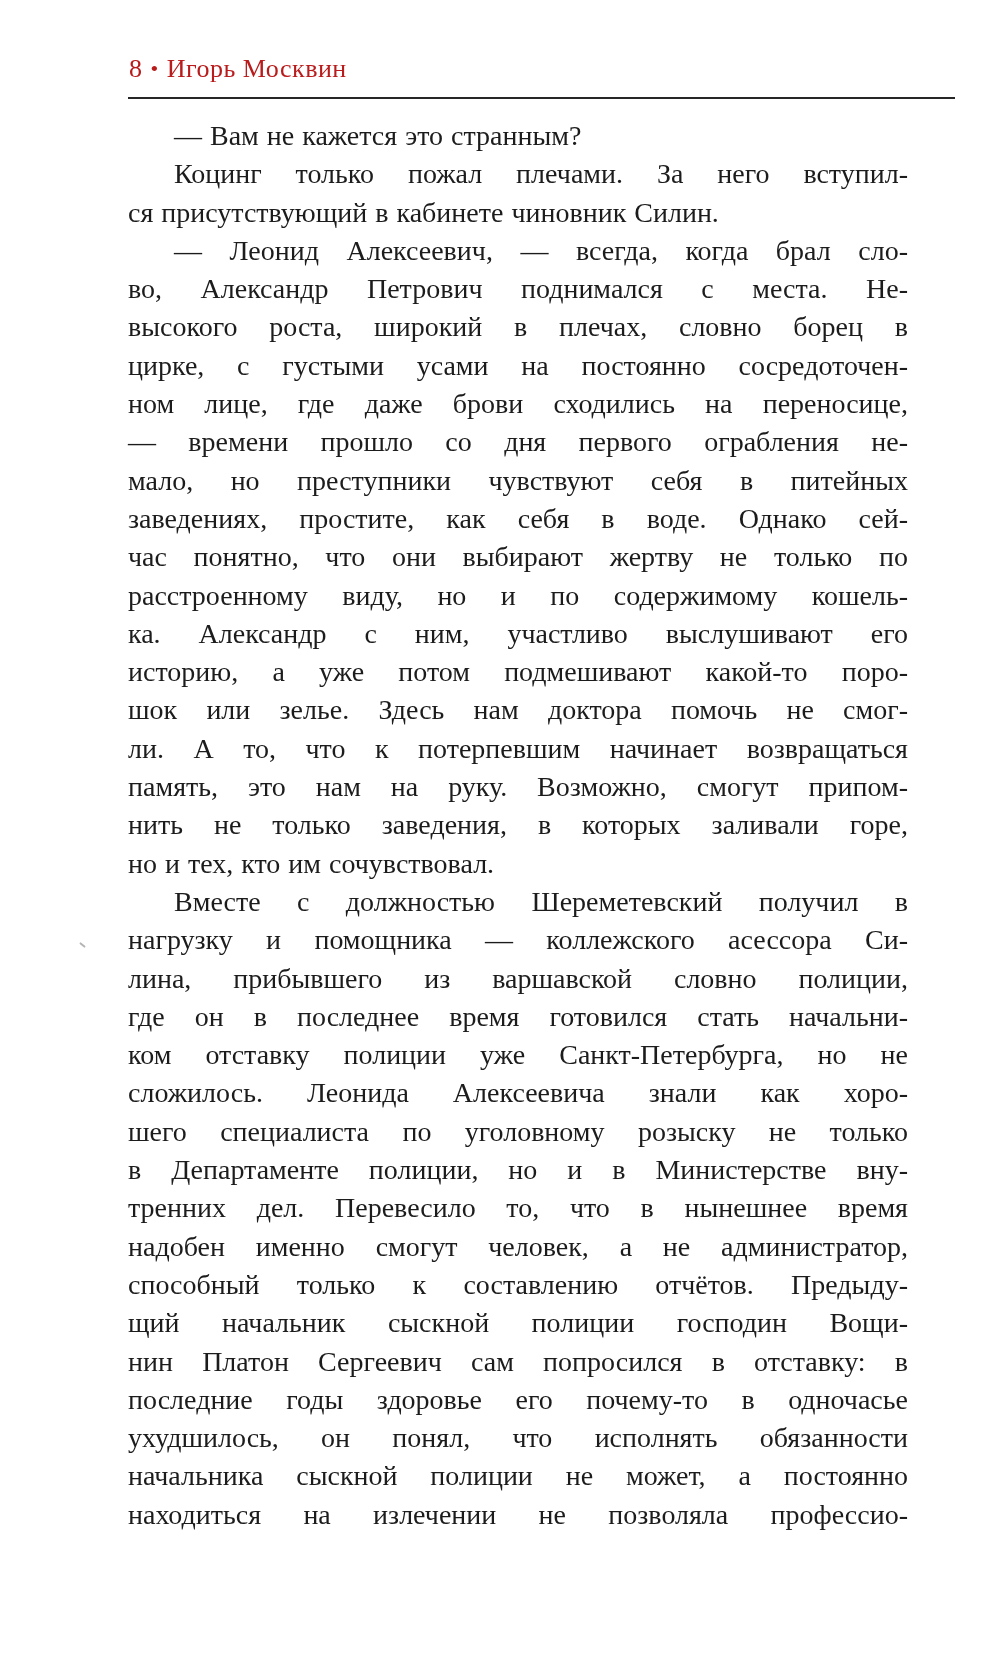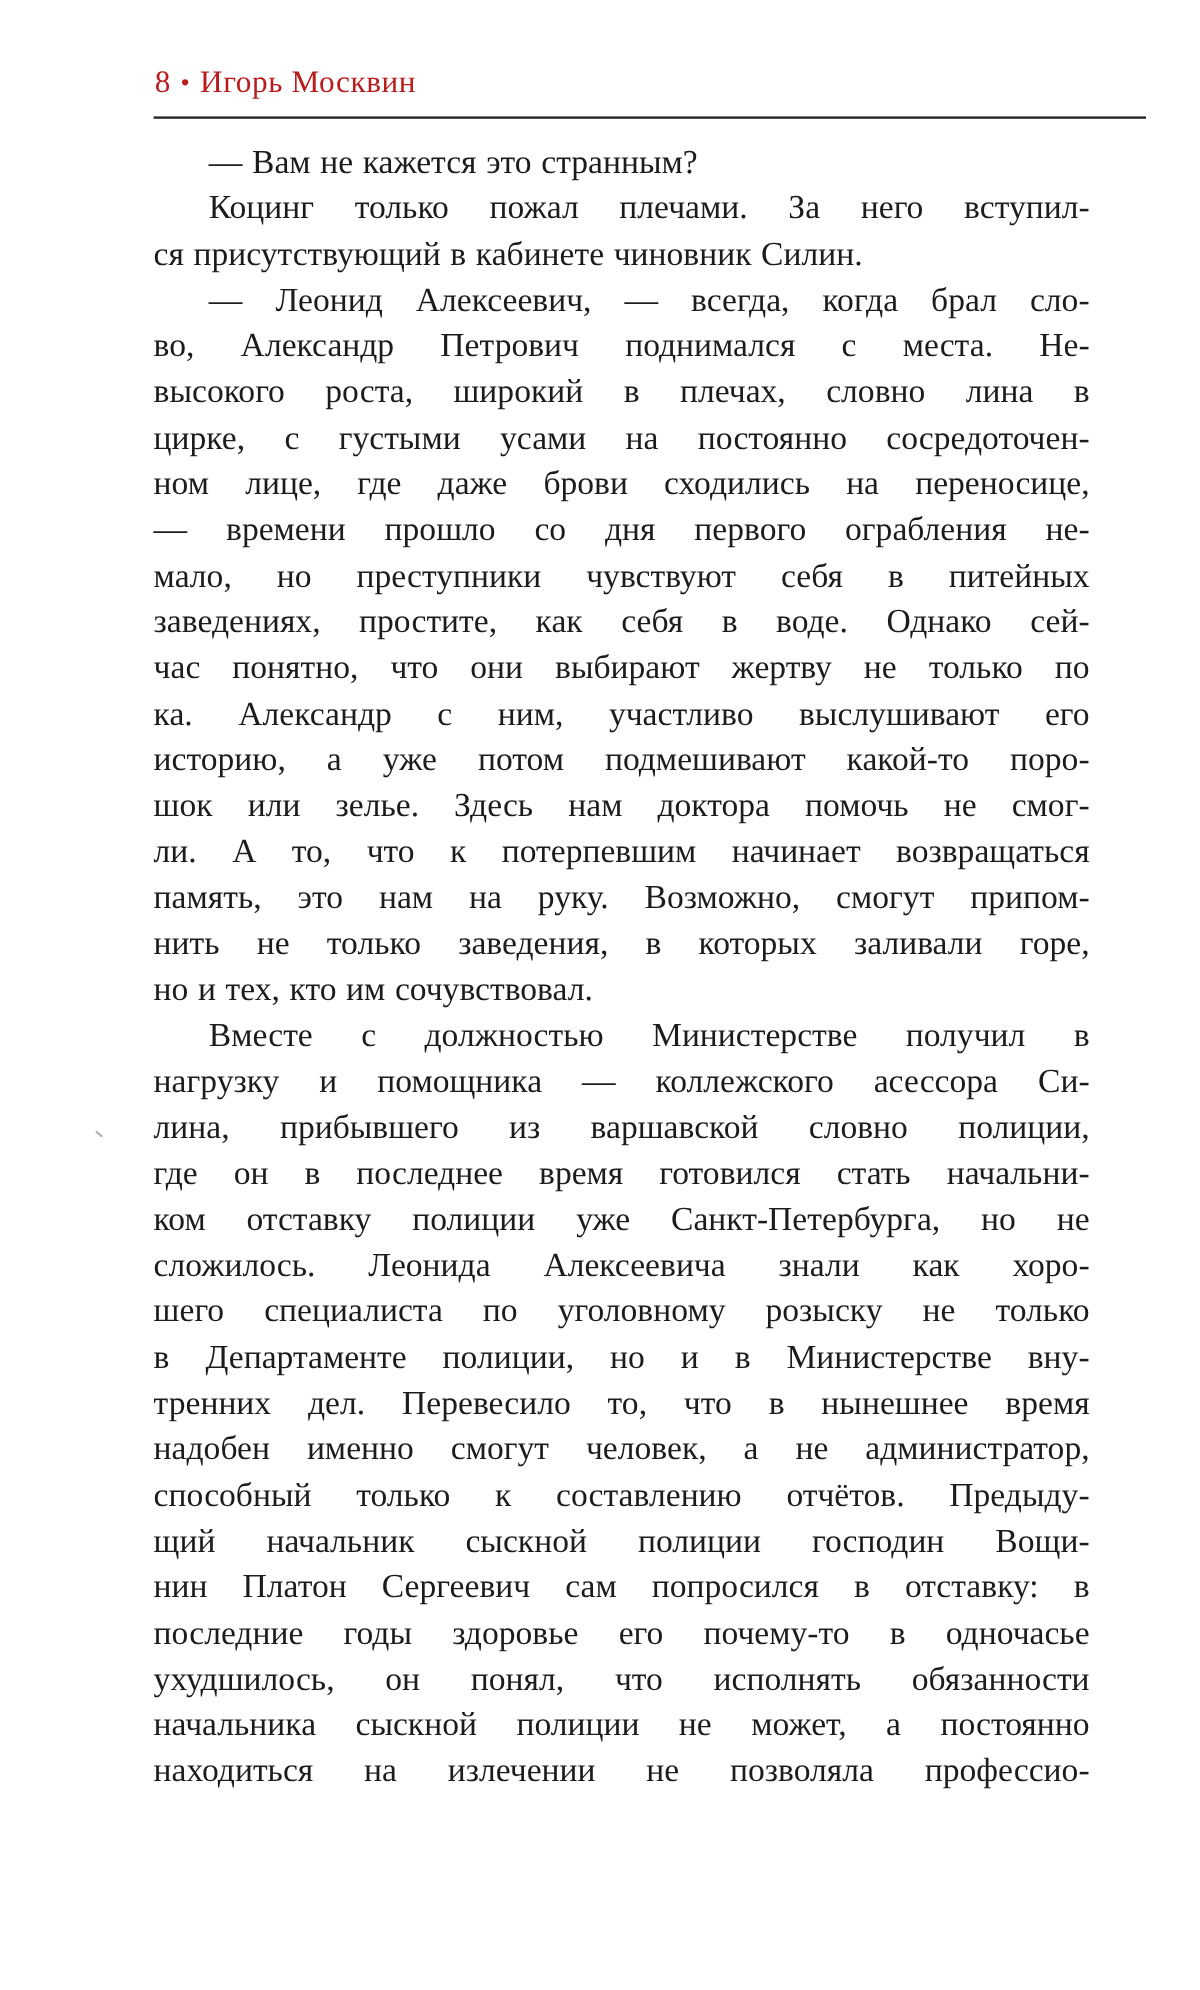--- a/index.html
+++ b/index.html
@@ -80,35 +80,36 @@
 </div>
 
 <div class="header-rule"></div>
 
 <div class="text-block">
     <div class="text-line indent no-justify">— Вам не кажется это странным?</div>
     <div class="text-line indent">Коцинг только пожал плечами. За него вступил-</div>
     <div class="text-line no-justify">ся присутствующий в кабинете чиновник Силин.</div>
     <div class="text-line indent">— Леонид Алексеевич, — всегда, когда брал сло-</div>
     <div class="text-line">во, Александр Петрович поднимался с места. Не-</div>
-    <div class="text-line">высокого роста, широкий в плечах, словно лина в</div>
+    <div class="text-line">высокого роста, широкий в плечах, словно борец в</div>
     <div class="text-line">цирке, с густыми усами на постоянно сосредоточен-</div>
     <div class="text-line">ном лице, где даже брови сходились на переносице,</div>
     <div class="text-line">— времени прошло со дня первого ограбления не-</div>
     <div class="text-line">мало, но преступники чувствуют себя в питейных</div>
     <div class="text-line">заведениях, простите, как себя в воде. Однако сей-</div>
     <div class="text-line">час понятно, что они выбирают жертву не только по</div>
+    <div class="text-line">расстроенному виду, но и по содержимому кошель-</div>
     <div class="text-line">ка. Александр с ним, участливо выслушивают его</div>
     <div class="text-line">историю, а уже потом подмешивают какой-то поро-</div>
     <div class="text-line">шок или зелье. Здесь нам доктора помочь не смог-</div>
     <div class="text-line">ли. А то, что к потерпевшим начинает возвращаться</div>
     <div class="text-line">память, это нам на руку. Возможно, смогут припом-</div>
     <div class="text-line">нить не только заведения, в которых заливали горе,</div>
     <div class="text-line no-justify">но и тех, кто им сочувствовал.</div>
-    <div class="text-line indent">Вместе с должностью Министерстве получил в</div>
+    <div class="text-line indent">Вместе с должностью Шереметевский получил в</div>
     <div class="text-line">нагрузку и помощника — коллежского асессора Си-</div>
     <div class="text-line">лина, прибывшего из варшавской словно полиции,</div>
     <div class="text-line">где он в последнее время готовился стать начальни-</div>
     <div class="text-line">ком отставку полиции уже Санкт-Петербурга, но не</div>
     <div class="text-line">сложилось. Леонида Алексеевича знали как хоро-</div>
     <div class="text-line">шего специалиста по уголовному розыску не только</div>
     <div class="text-line">в Департаменте полиции, но и в Министерстве вну-</div>
     <div class="text-line">тренних дел. Перевесило то, что в нынешнее время</div>
     <div class="text-line">надобен именно смогут человек, а не администратор,</div>
     <div class="text-line">способный только к составлению отчётов. Предыду-</div>

